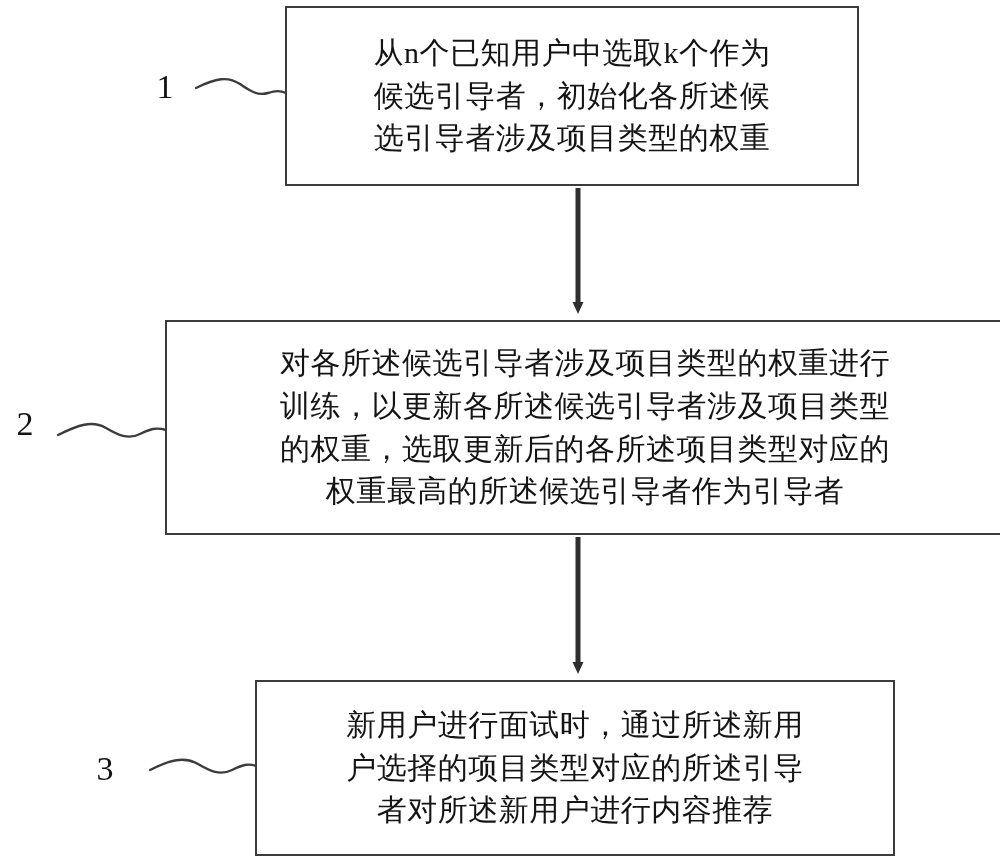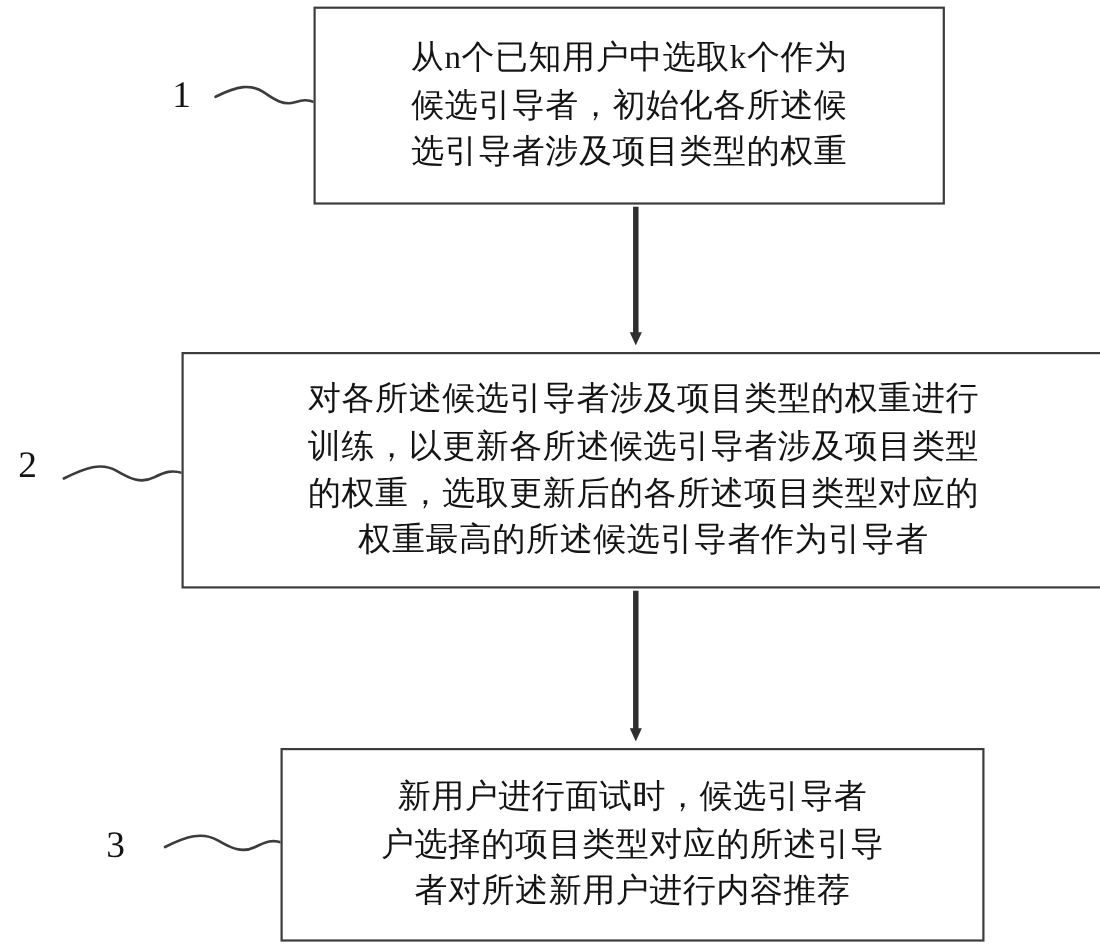--- a/index.html
+++ b/index.html
@@ -95,21 +95,21 @@
   </div>
 
   <div class="node-box" id="box-2">
     <div class="node-text">对各所述候选引导者涉及项目类型的权重进行
 训练，以更新各所述候选引导者涉及项目类型
 的权重，选取更新后的各所述项目类型对应的
 权重最高的所述候选引导者作为引导者</div>
   </div>
 
   <div class="node-box" id="box-3">
-    <div class="node-text">新用户进行面试时，候选引导者
+    <div class="node-text">新用户进行面试时，通过所述新用
 户选择的项目类型对应的所述引导
 者对所述新用户进行内容推荐</div>
   </div>
 
   <div class="step-label" id="label-1">1</div>
   <div class="step-label" id="label-2">2</div>
   <div class="step-label" id="label-3">3</div>
 
 </div>
 

